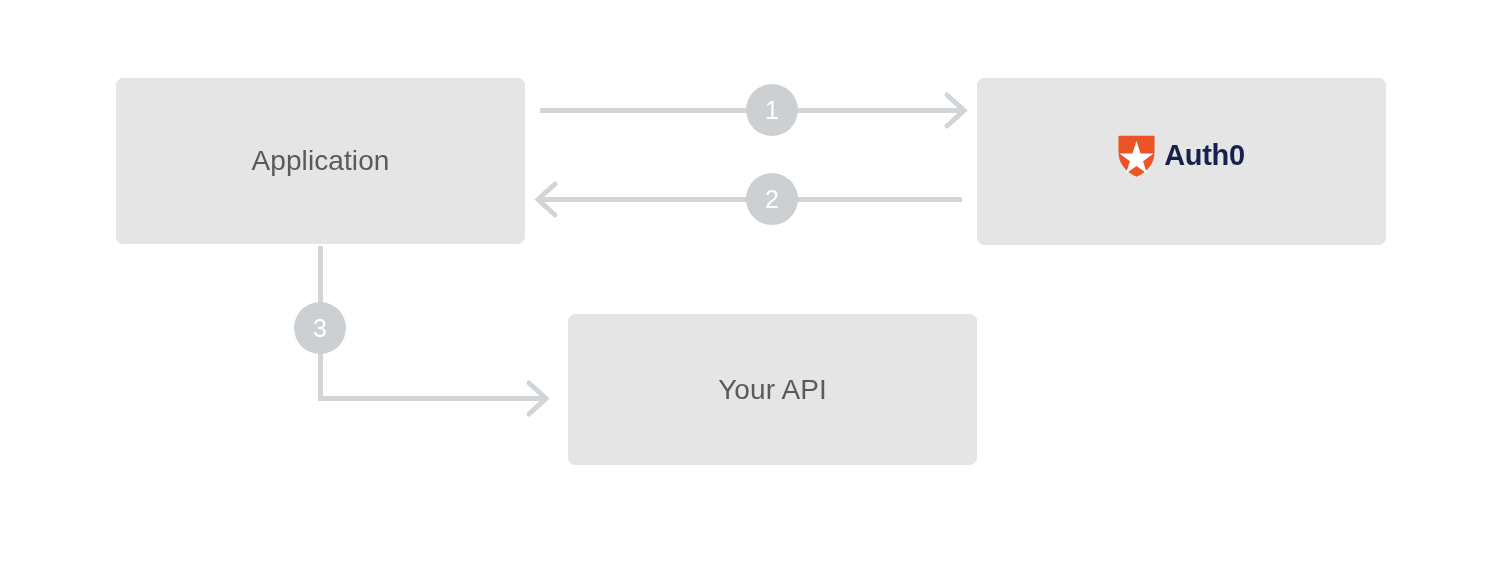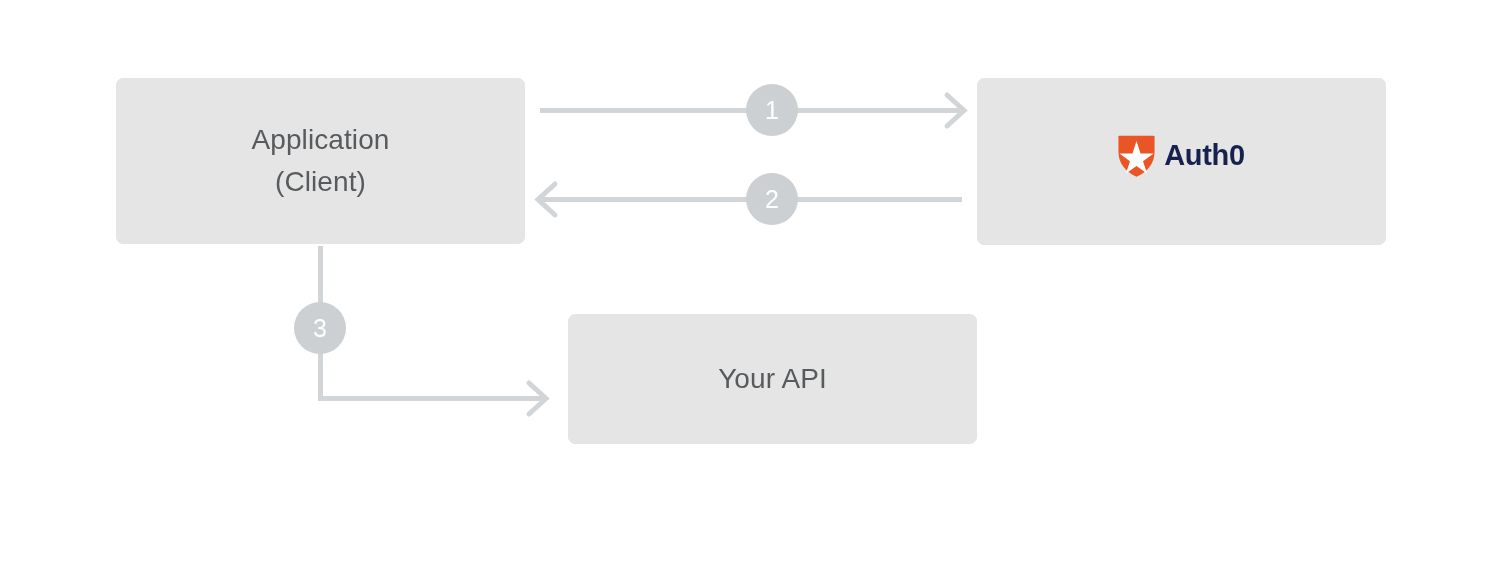--- a/index.html
+++ b/index.html
@@ -66,21 +66,21 @@
   #node-authorization-server {
     left: 977px;
     top: 78px;
     width: 409px;
     height: 167px;
   }
   #node-resource-server {
     left: 568px;
     top: 314px;
     width: 409px;
-    height: 130px;
+    height: 151px;
   }
 
   
   .brand-lockup {
     display: flex;
     flex-direction: row;
     align-items: center;
     justify-content: space-between;
     gap: 9px;
     margin-bottom: 12px;
@@ -136,21 +136,20 @@
     </g>
 
     <g>
       <polyline points="320.5,246 320.5,398.5 542,398.5" fill="none" stroke="#d2d5d7" stroke-width="5" stroke-linecap="butt" stroke-linejoin="miter"></polyline>
       <polyline points="529,383 546,398.5 529,414" fill="none" stroke="#d2d5d7" stroke-width="5" stroke-linecap="round" stroke-linejoin="miter"></polyline>
     </g>
   </svg>
 
   <div class="node-box" id="node-application">
     <div class="node-line">Application</div>
-    <div class="node-line">(Client)</div>
   </div>
 
   <div class="node-box" id="node-authorization-server">
     <div class="brand-lockup">
       <svg class="brand-mark" viewBox="0 0 40 45" xmlns="http://www.w3.org/2000/svg">
         <path fill="#eb5424" d="M20 45C7.6 38.9 0.5 30.4 0.5 17.5V1.2C0.5 0.8 0.9 0.5 1.3 0.5h37.4c0.4 0 0.8 0.3 0.8 0.7v16.3C39.5 30.4 32.4 38.9 20 45z"></path>
         <path fill="#ffffff" d="M20 6.4l4.35 13.4h14.1l-11.4 8.3 4.35 13.4L20 33.2 8.6 41.5l4.35-13.4-11.4-8.3h14.1z"></path>
       </svg>
       <div class="brand-wordmark">Auth0</div>
     </div>

